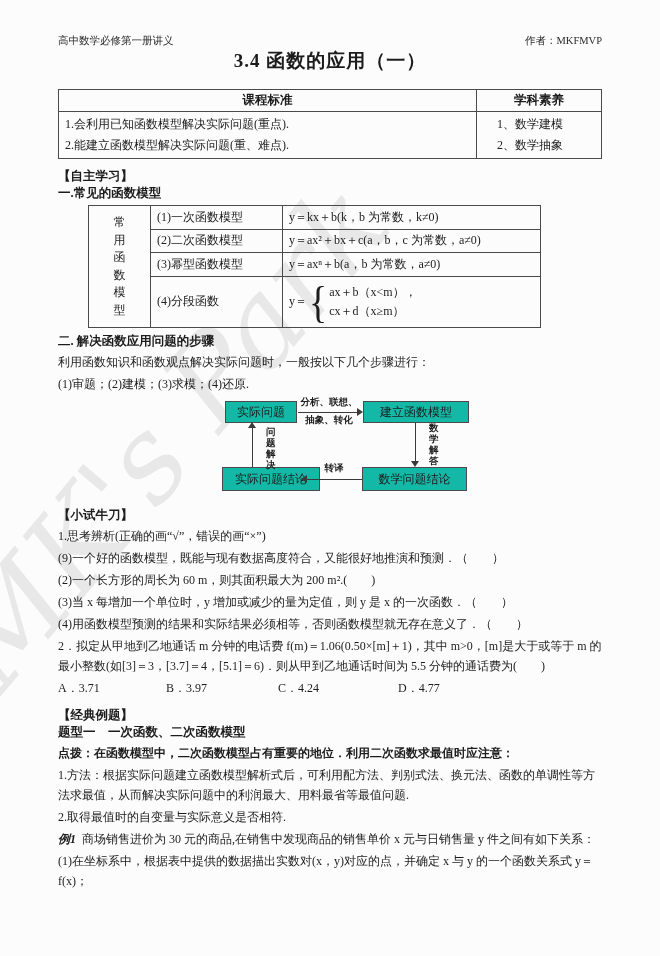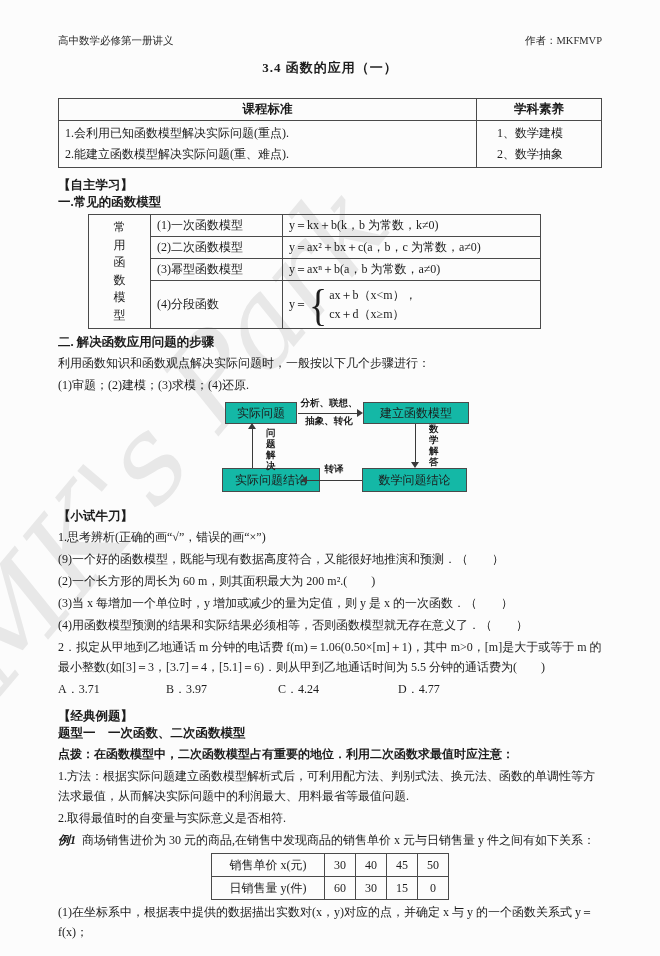--- a/index.html
+++ b/index.html
@@ -7,39 +7,39 @@
   body { font-family:"Liberation Serif","DejaVu Serif",serif; }
   .page { position:relative; width:660px; height:956px; margin:0 auto; background:#fcfcfc;
           padding:34px 58px 0 58px; color:#1c1c1c; overflow:hidden; }
   .watermark { position:absolute; left:-30px; top:600px; font-size:118px; font-style:italic;
           font-family:"DejaVu Serif",serif; color:rgba(110,110,110,0.14);
           transform:rotate(-50deg); transform-origin:left center; white-space:nowrap;
           pointer-events:none; z-index:0; }
   .content { position:relative; z-index:1; }
 
   .doc-header { display:flex; justify-content:space-between; font-size:10.5px; color:#2a2a2a; }
-  .doc-title { text-align:center; font-size:13px; font-weight:bold; margin-top:11px; letter-spacing:1px; }
+  .doc-title { text-align:center; font-size:19px; font-weight:bold; margin-top:0; letter-spacing:1px; }
 
   .sec-title { font-size:12.5px; font-weight:bold; margin-top:9px; line-height:17px; }
   .sub-title { font-size:12.5px; font-weight:bold; line-height:17px; }
 
   table { border-collapse:collapse; }
   td,th { border:1px solid #4a4a4a; }
 
   
-  .goal-table { width:100%; margin-top:21px; font-size:12px; }
+  .goal-table { width:100%; margin-top:15px; font-size:12px; }
   .goal-table th { height:22px; font-size:12.5px; font-weight:bold; text-align:center; }
   .goal-table td { vertical-align:middle; padding:2px 6px; }
   .goal-line { line-height:21px; }
 
   
   .model-table { margin:3px 0 0 30px; font-size:12px; }
   .model-table td { padding:0 6px; }
   .cell-vert { width:62px; text-align:center; }
-  .vert-text { width:14px; margin:0 auto; line-height:17.5px; word-break:break-all; text-align:center; font-size:12px; }
+  .vert-text { width:14px; margin:8px auto; line-height:17.5px; word-break:break-all; text-align:center; font-size:12px; }
   .cell-name { width:132px; line-height:21px; }
   .cell-formula { width:258px; line-height:21px;margin-left:44px; }
   .row-std td { height:22px; }
   .row-piece td { height:48px; }
   .pw { display:flex; align-items:center; }
   .pw-brace { font-size:38px; font-weight:400; line-height:38px; margin:0 2px; transform:scaleY(1.15); }
   .pw-brace::before { content:"{"; }
   .pw-lines div { line-height:19px; }
 
   .para { font-size:12px; line-height:20px; margin-top:2px; }
@@ -189,35 +189,17 @@
 
     <div class="sec-title">【经典例题】</div>
     <div class="sub-title">题型一　一次函数、二次函数模型</div>
     <div class="para hint">点拨：在函数模型中，二次函数模型占有重要的地位．利用二次函数求最值时应注意：</div>
     <div class="para">1.方法：根据实际问题建立函数模型解析式后，可利用配方法、判别式法、换元法、函数的单调性等方法求最值，从而解决实际问题中的利润最大、用料最省等最值问题.</div>
     <div class="para">2.取得最值时的自变量与实际意义是否相符.</div>
     <div class="para">
       <span class="ex-label">例1</span><span>商场销售进价为 30 元的商品,在销售中发现商品的销售单价 x 元与日销售量 y 件之间有如下关系：</span>
     </div>
 
-    <table class="sales-table">
-      <tbody>
-          <tr>
-        <td class="sales-label">销售单价 x(元)</td>
-        <td class="sales-val">30</td>
-        <td class="sales-val">40</td>
-        <td class="sales-val">45</td>
-        <td class="sales-val">50</td>
-      </tr>
-      <tr>
-        <td class="sales-label">日销售量 y(件)</td>
-        <td class="sales-val">60</td>
-        <td class="sales-val">30</td>
-        <td class="sales-val">15</td>
-        <td class="sales-val">0</td>
-      </tr>
-    </tbody>
-      </table>
 
     <div class="para">(1)在坐标系中，根据表中提供的数据描出实数对(x，y)对应的点，并确定 x 与 y 的一个函数关系式 y＝f(x)；</div>
 
   </div>
 </div>
 
 </body></html>

